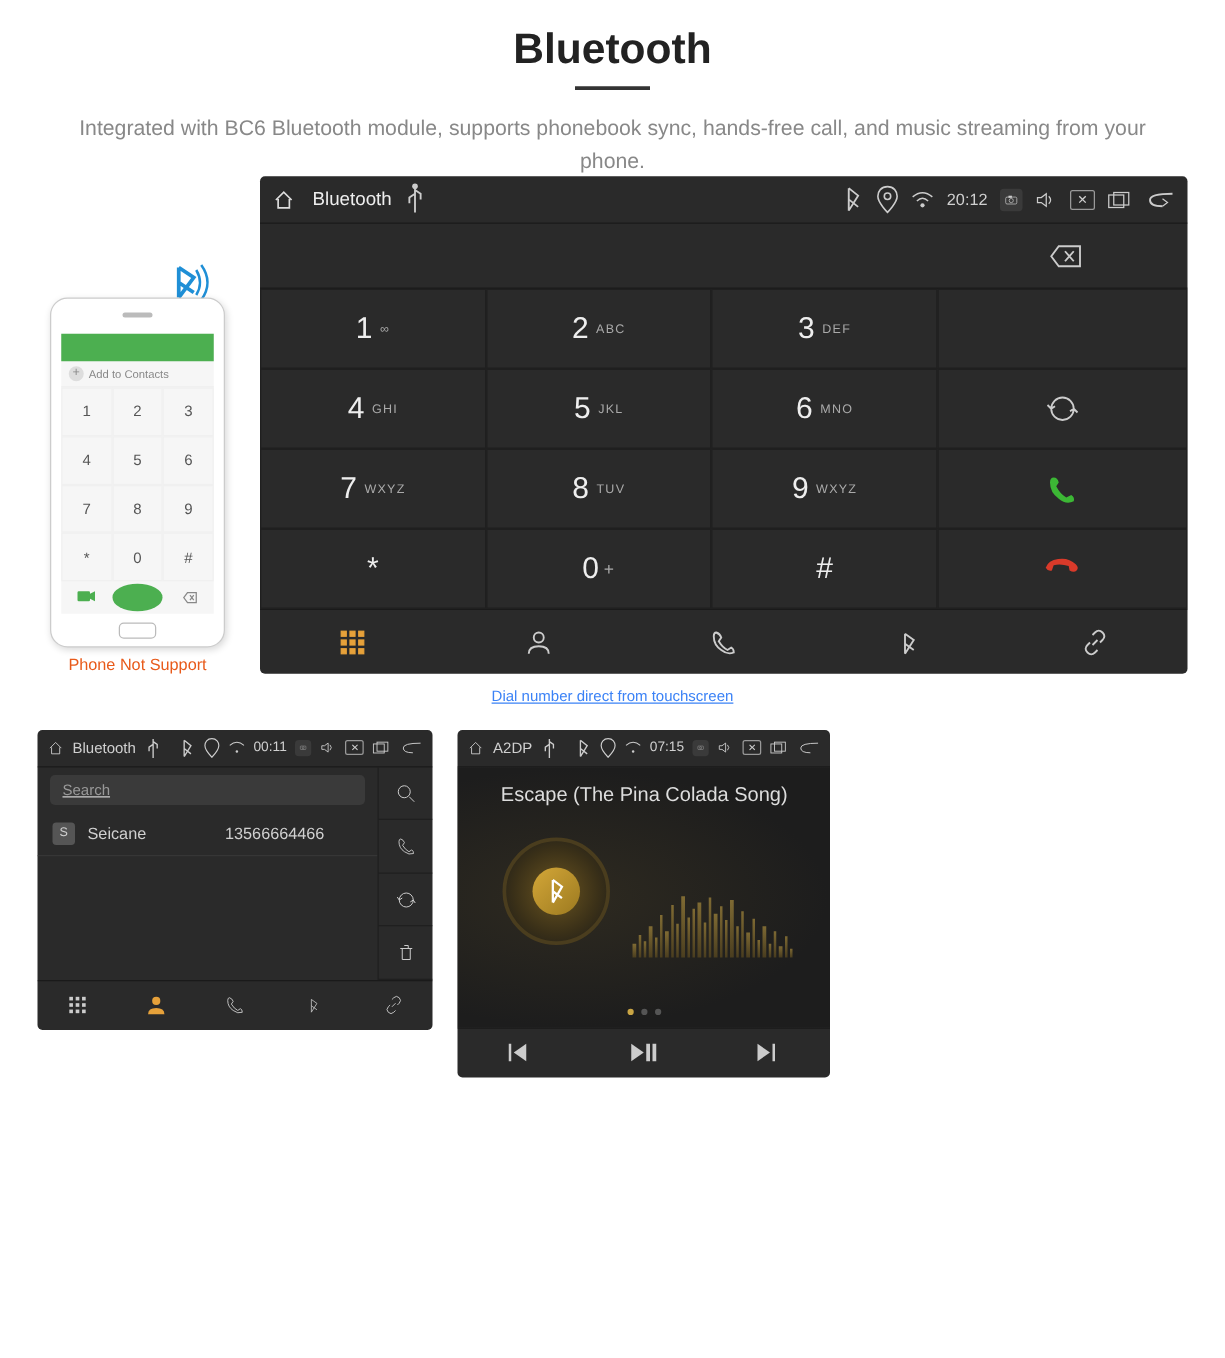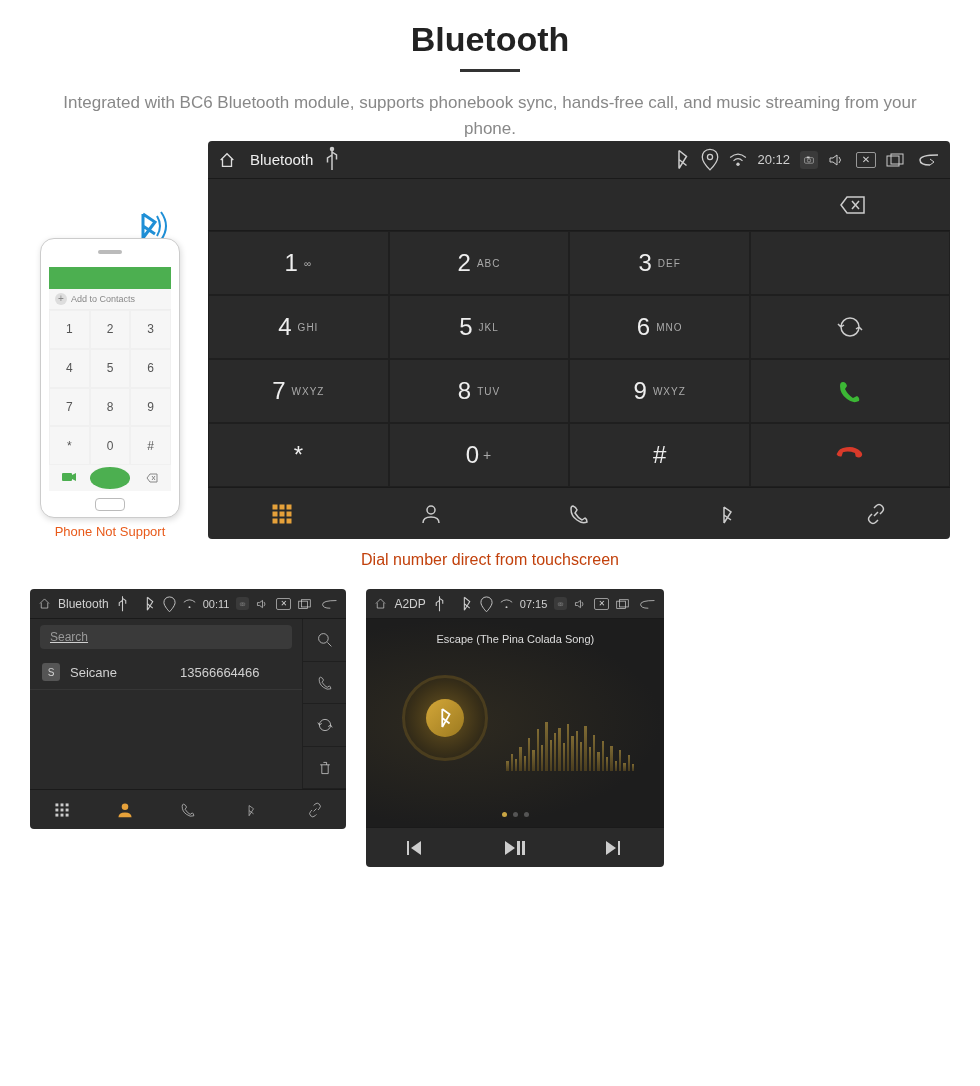--- a/index.html
+++ b/index.html
@@ -44,21 +44,21 @@
 .key { height:64px; display:flex; align-items:center; justify-content:center; gap:6px; border:1px solid #1f1f1f; font-size:24px; color:#eee; cursor:pointer; }
 .key .sub { font-size:10px; color:#aaa; letter-spacing:1px; }
 .key.side { grid-column:4; border-left:1px solid #1f1f1f; }
 .key.side svg { width:28px; height:28px; }
 
 .nav-tabs { height:52px; display:flex; border-top:1px solid #1a1a1a; }
 .nav-tab { flex:1; display:flex; align-items:center; justify-content:center; cursor:pointer; }
 .nav-tab svg { width:22px; height:22px; }
 .nav-tab.active svg { stroke:#e6a13a; fill:#e6a13a; }
 
-.caption { text-align:center; color:#c2410c; font-size:16px; margin:10px 0 18px; line-height:1.4; }
+.caption { text-align:center; color:#3b82f6; font-size:12px; margin:10px 0 18px; line-height:1.4;text-decoration:underline; }
 
 .row2 { display:flex; gap:20px; }
 .panel { flex:1; background:#2a2a2a; border-radius:4px; color:#d0d0d0; overflow:hidden; }
 .small-status { height:30px; display:flex; align-items:center; padding:0 8px; gap:7px; font-size:11px; border-bottom:1px solid #1a1a1a; }
 .small-status .app-title{ font-size:12px; }
 .small-status .spacer{ flex:1; }
 .small-status .sb-ico{ width:13px; height:13px; }
 .small-status .sb-ico.boxed{ width:15px; height:12px; font-size:8px; }
 
 .search-row { display:flex; align-items:center; padding:6px 10px; gap:8px;text-decoration:underline; }
@@ -67,21 +67,21 @@
 .contacts-list { flex:1; }
 .contact-row { display:flex; align-items:center; gap:10px; padding:8px 12px; font-size:13px; border-bottom:1px solid #363636; }
 .contact-badge { width:18px; height:18px; background:#555; border-radius:3px; font-size:10px; display:flex; align-items:center; justify-content:center; }
 .cname{ width:100px; }
 .side-icons { width:44px; display:flex; flex-direction:column; border-left:1px solid #1f1f1f; }
 .side-icons div { flex:1; display:flex; align-items:center; justify-content:center; border-bottom:1px solid #1f1f1f; cursor:pointer; }
 .small-tabs { height:40px; display:flex; border-top:1px solid #1a1a1a; }
 .small-tabs div { flex:1; display:flex; align-items:center; justify-content:center; cursor:pointer; }
 
 .music-body { height:208px; display:flex; flex-direction:column; align-items:center; justify-content:center; gap:10px; background:radial-gradient(ellipse at 30% 50%, #2e2a20 0%, #1d1d1d 70%); position:relative; }
-.song-title { font-size:11px; color:#ddd; position:absolute; top:14px; }
+.song-title { font-size:16px; color:#ddd; position:absolute; top:14px; }
 .vinyl { width:86px; height:86px; border-radius:50%; background:radial-gradient(circle,#6b5520 0%,#3a3018 60%,#1a1a1a 100%); display:flex; align-items:center; justify-content:center; position:absolute; left:36px; top:56px; border:3px solid #4a3d1e; }
 .vinyl-bt { width:38px; height:38px; border-radius:50%; background:linear-gradient(135deg,#d4a738,#9c7a20); display:flex; align-items:center; justify-content:center; }
 .eq { position:absolute; left:140px; right:30px; bottom:56px; height:70px; display:flex; align-items:flex-end; gap:2px; }
 .eq span{ flex:1; background:linear-gradient(#c9a544,#6b5520); opacity:.55; }
 .music-ctrl { height:40px; display:flex; border-top:1px solid #1a1a1a; }
 .music-ctrl div{ flex:1; display:flex; align-items:center; justify-content:center; cursor:pointer; color:#ccc; font-size:18px; }
 .dots{ position:absolute; bottom:10px; display:flex; gap:6px; }
 .dots span{ width:5px; height:5px; border-radius:50%; background:#555; }
 .dots span.on{ background:#c9a544; }
 

